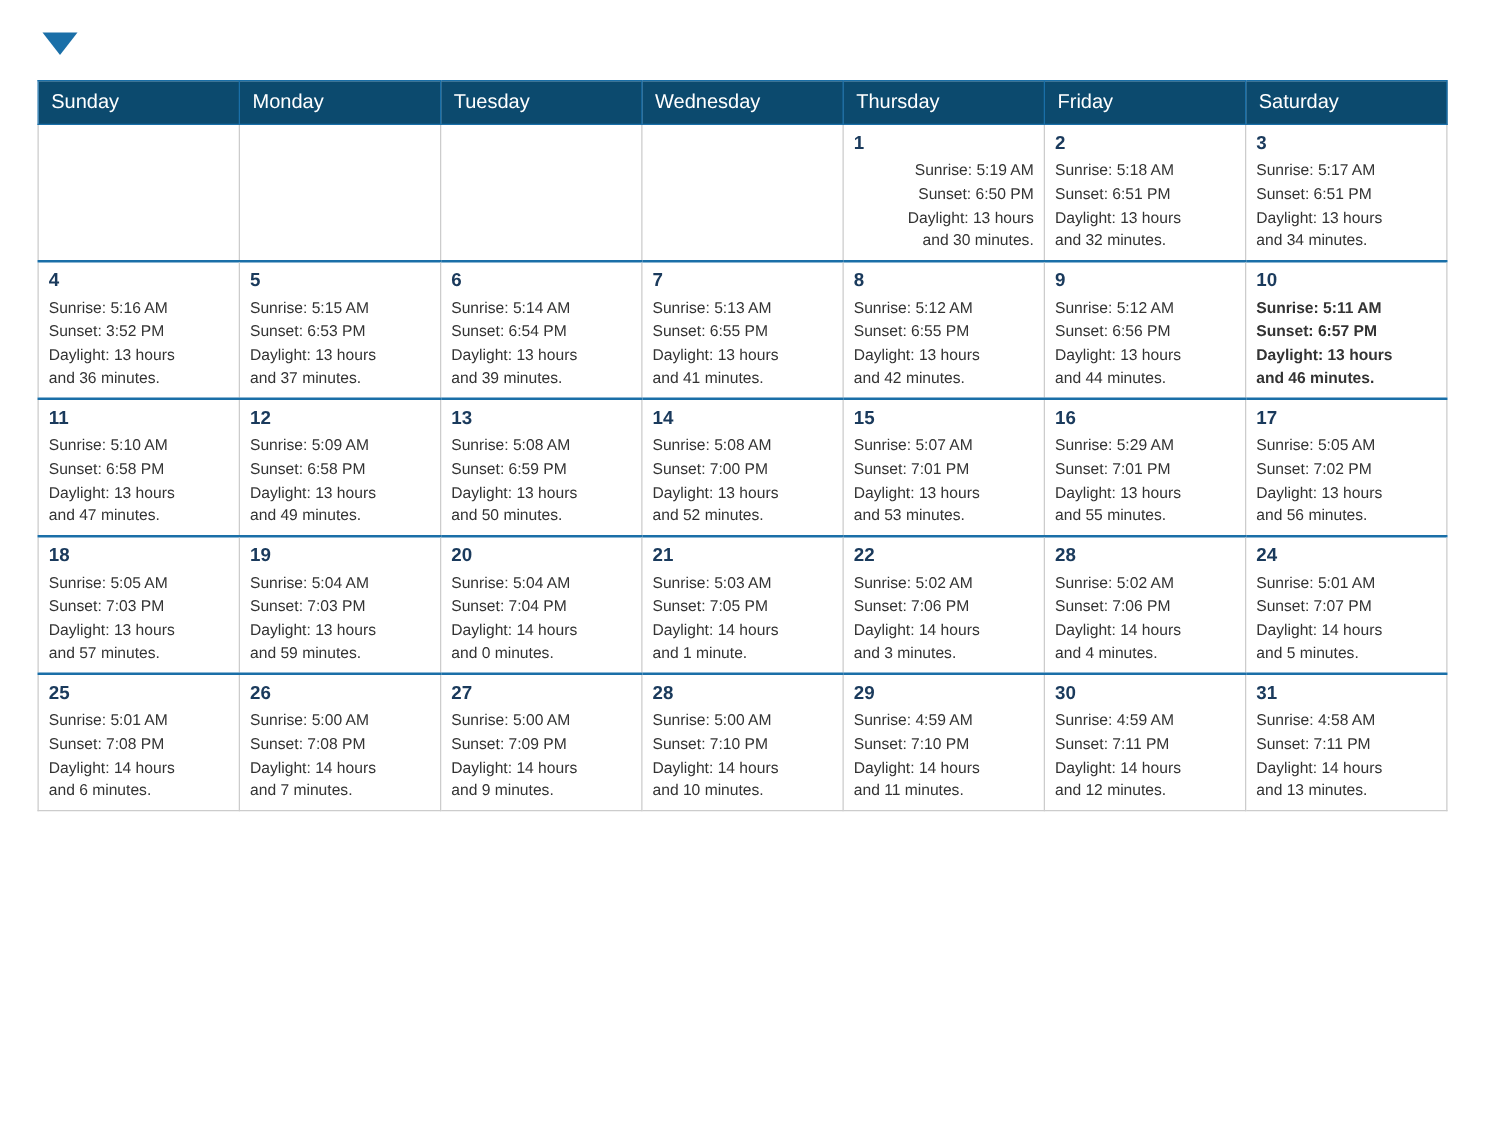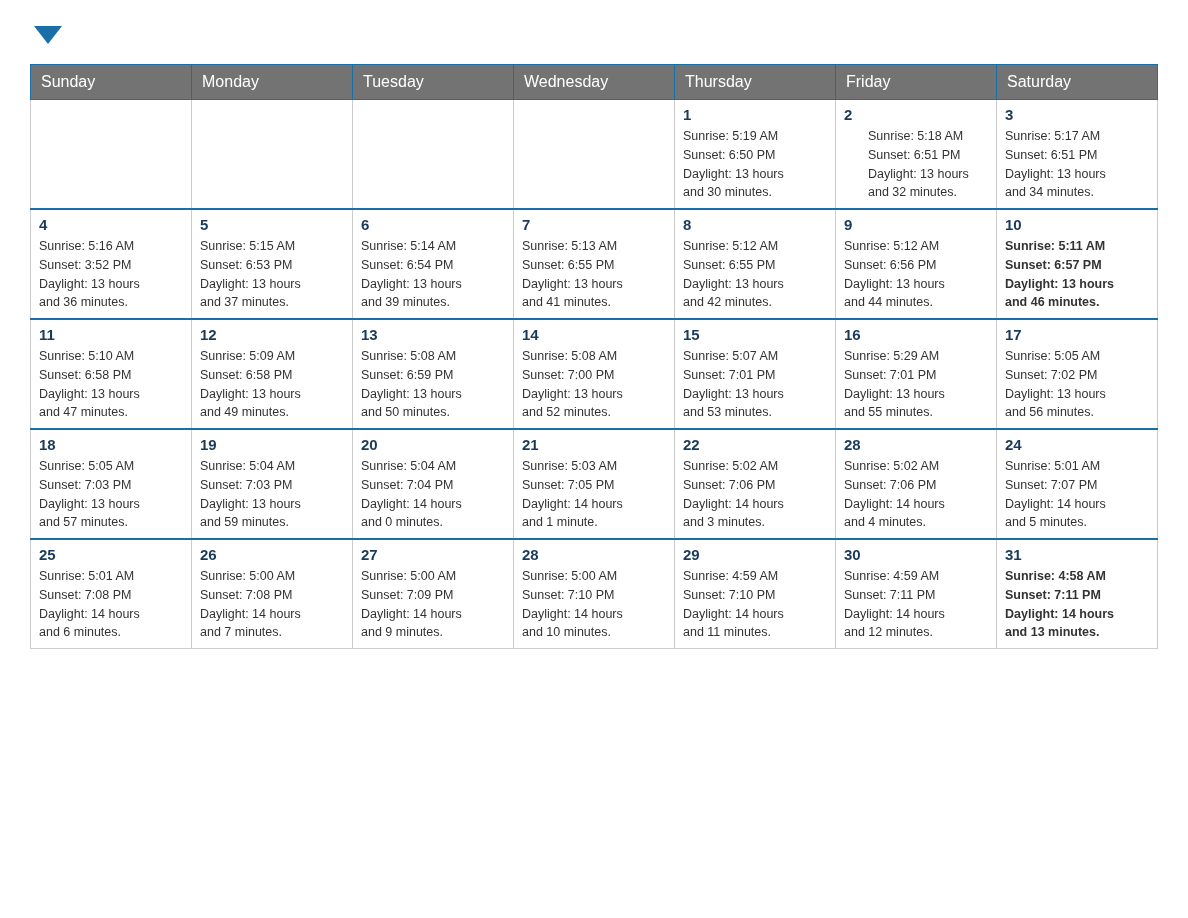--- a/index.html
+++ b/index.html
@@ -57,21 +57,21 @@
     }
     .title-location {
       font-size: 22px;
       color: #555;
     }
     .calendar {
       width: 100%;
       border-collapse: collapse;
     }
     .calendar th {
-      background: #737373;
+      background: #0c4a6e;
       color: #fff;
       font-size: 16px;
       font-weight: normal;
       padding: 8px 10px;
       text-align: left;
       border: 1px solid #1a6fa8;
     }
     .calendar td {
       vertical-align: top;
       padding: 6px 8px;
@@ -130,28 +130,28 @@
       </tr>
   </thead>
   <tbody id="calendar-body">
   <tr>
         <td class="empty-cell"></td>
         <td class="empty-cell"></td>
         <td class="empty-cell"></td>
         <td class="empty-cell"></td>
         <td>
           <span class="day-num">1</span>
-          <div class="day-info" style="white-space: pre-line;">Sunrise: 5:19 AM
+          <div class="day-info" style="white-space: pre-line; text-align: right;">Sunrise: 5:19 AM
 Sunset: 6:50 PM
 Daylight: 13 hours
 and 30 minutes.</div>
         </td>
         <td>
           <span class="day-num">2</span>
-          <div class="day-info" style="white-space: pre-line; margin-left: 24px;">Sunrise: 5:18 AM
+          <div class="day-info" style="white-space: pre-line;">Sunrise: 5:18 AM
 Sunset: 6:51 PM
 Daylight: 13 hours
 and 32 minutes.</div>
         </td>
         <td>
           <span class="day-num">3</span>
           <div class="day-info" style="white-space: pre-line;">Sunrise: 5:17 AM
 Sunset: 6:51 PM
 Daylight: 13 hours
 and 34 minutes.</div>
@@ -348,20 +348,20 @@
         </td>
         <td>
           <span class="day-num">30</span>
           <div class="day-info" style="white-space: pre-line;">Sunrise: 4:59 AM
 Sunset: 7:11 PM
 Daylight: 14 hours
 and 12 minutes.</div>
         </td>
         <td>
           <span class="day-num">31</span>
-          <div class="day-info" style="white-space: pre-line; font-weight: bold;">Sunrise: 4:58 AM
+          <div class="day-info" style="white-space: pre-line;">Sunrise: 4:58 AM
 Sunset: 7:11 PM
 Daylight: 14 hours
 and 13 minutes.</div>
         </td>
       </tr>
     </tbody>
 </table>
 
 </body></html>

